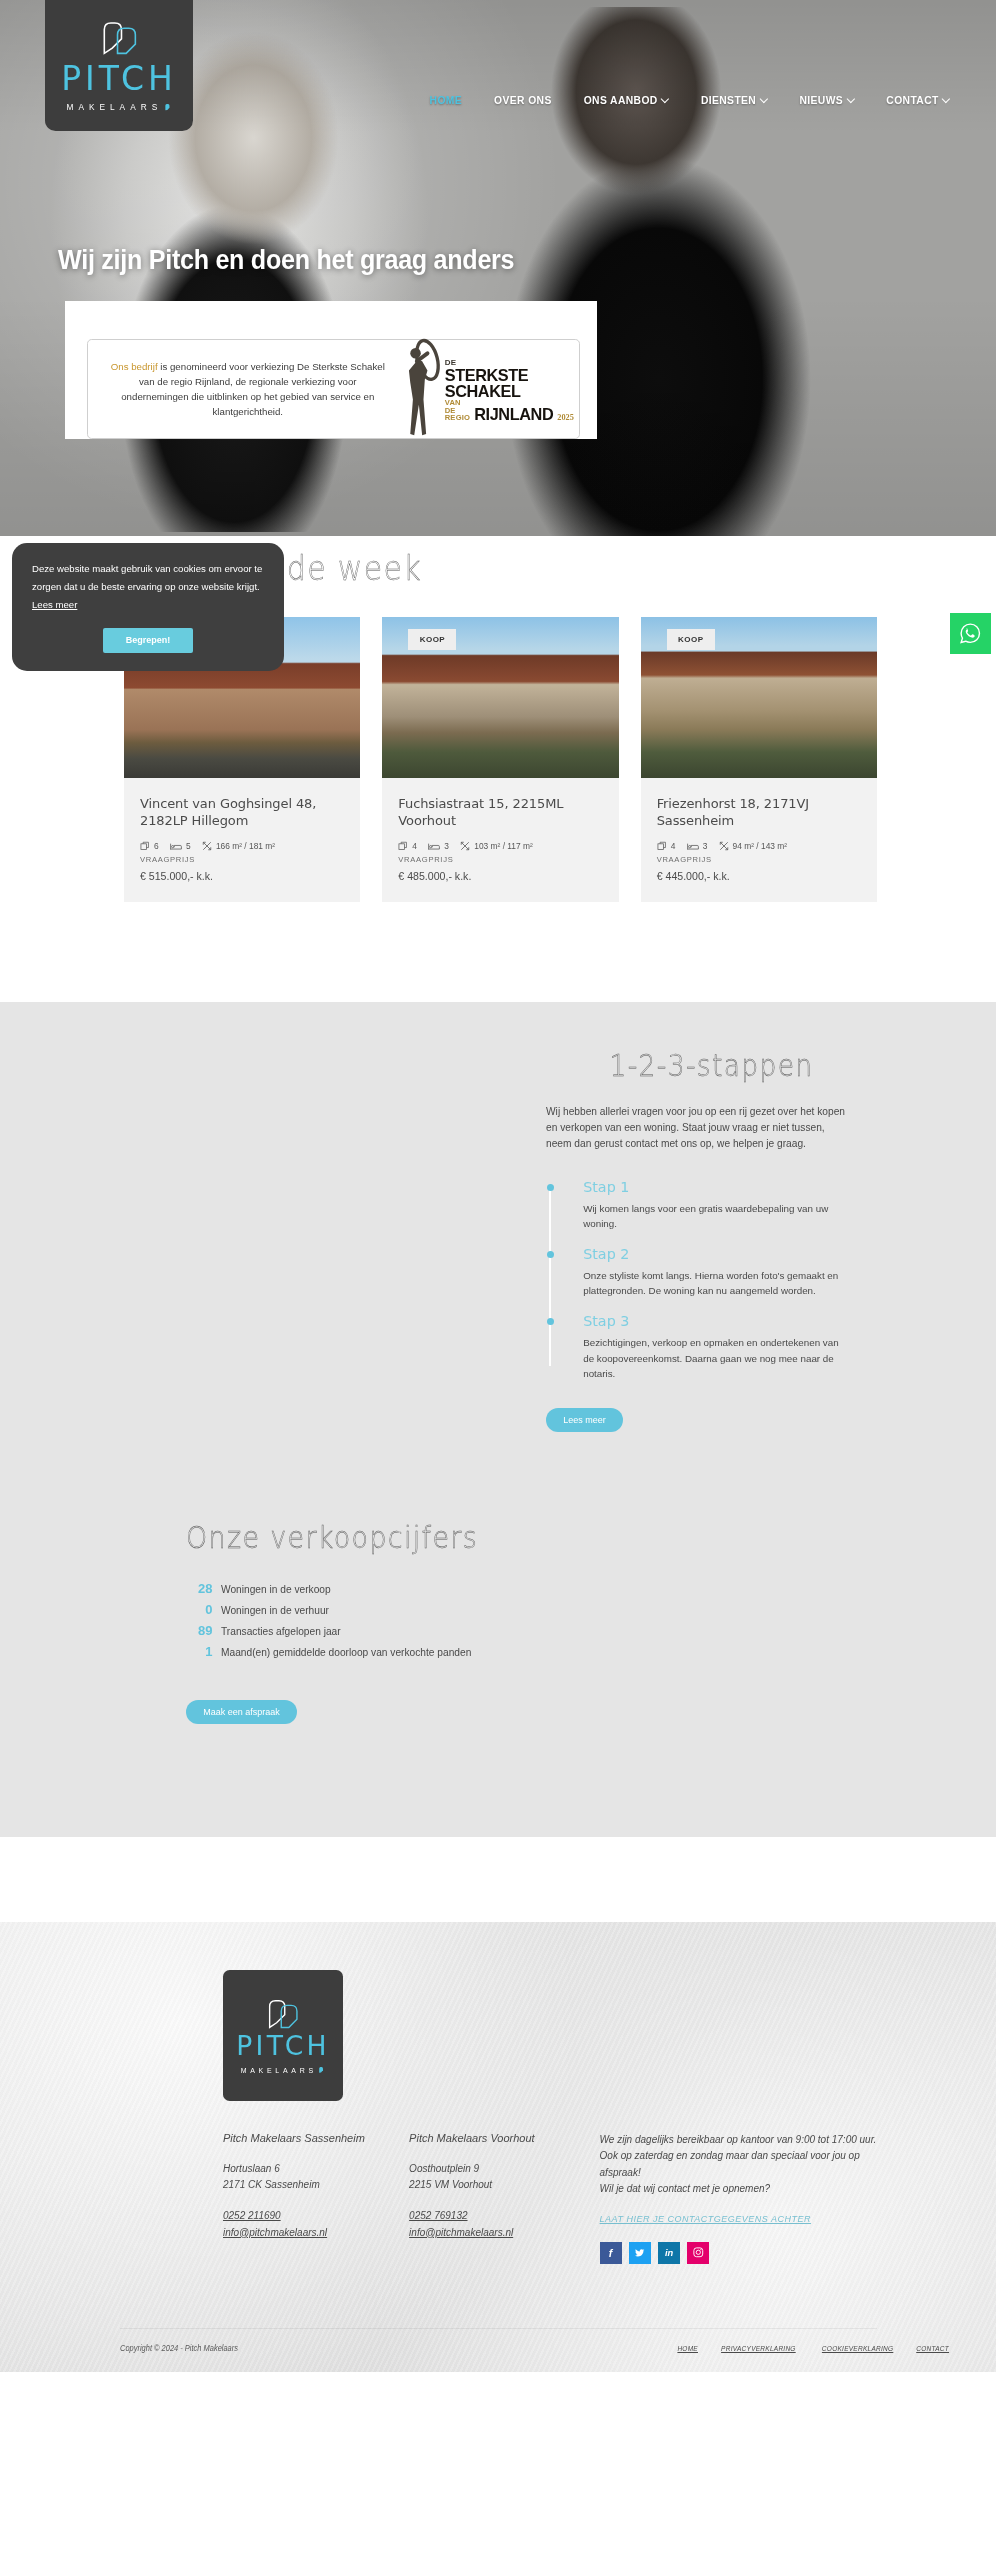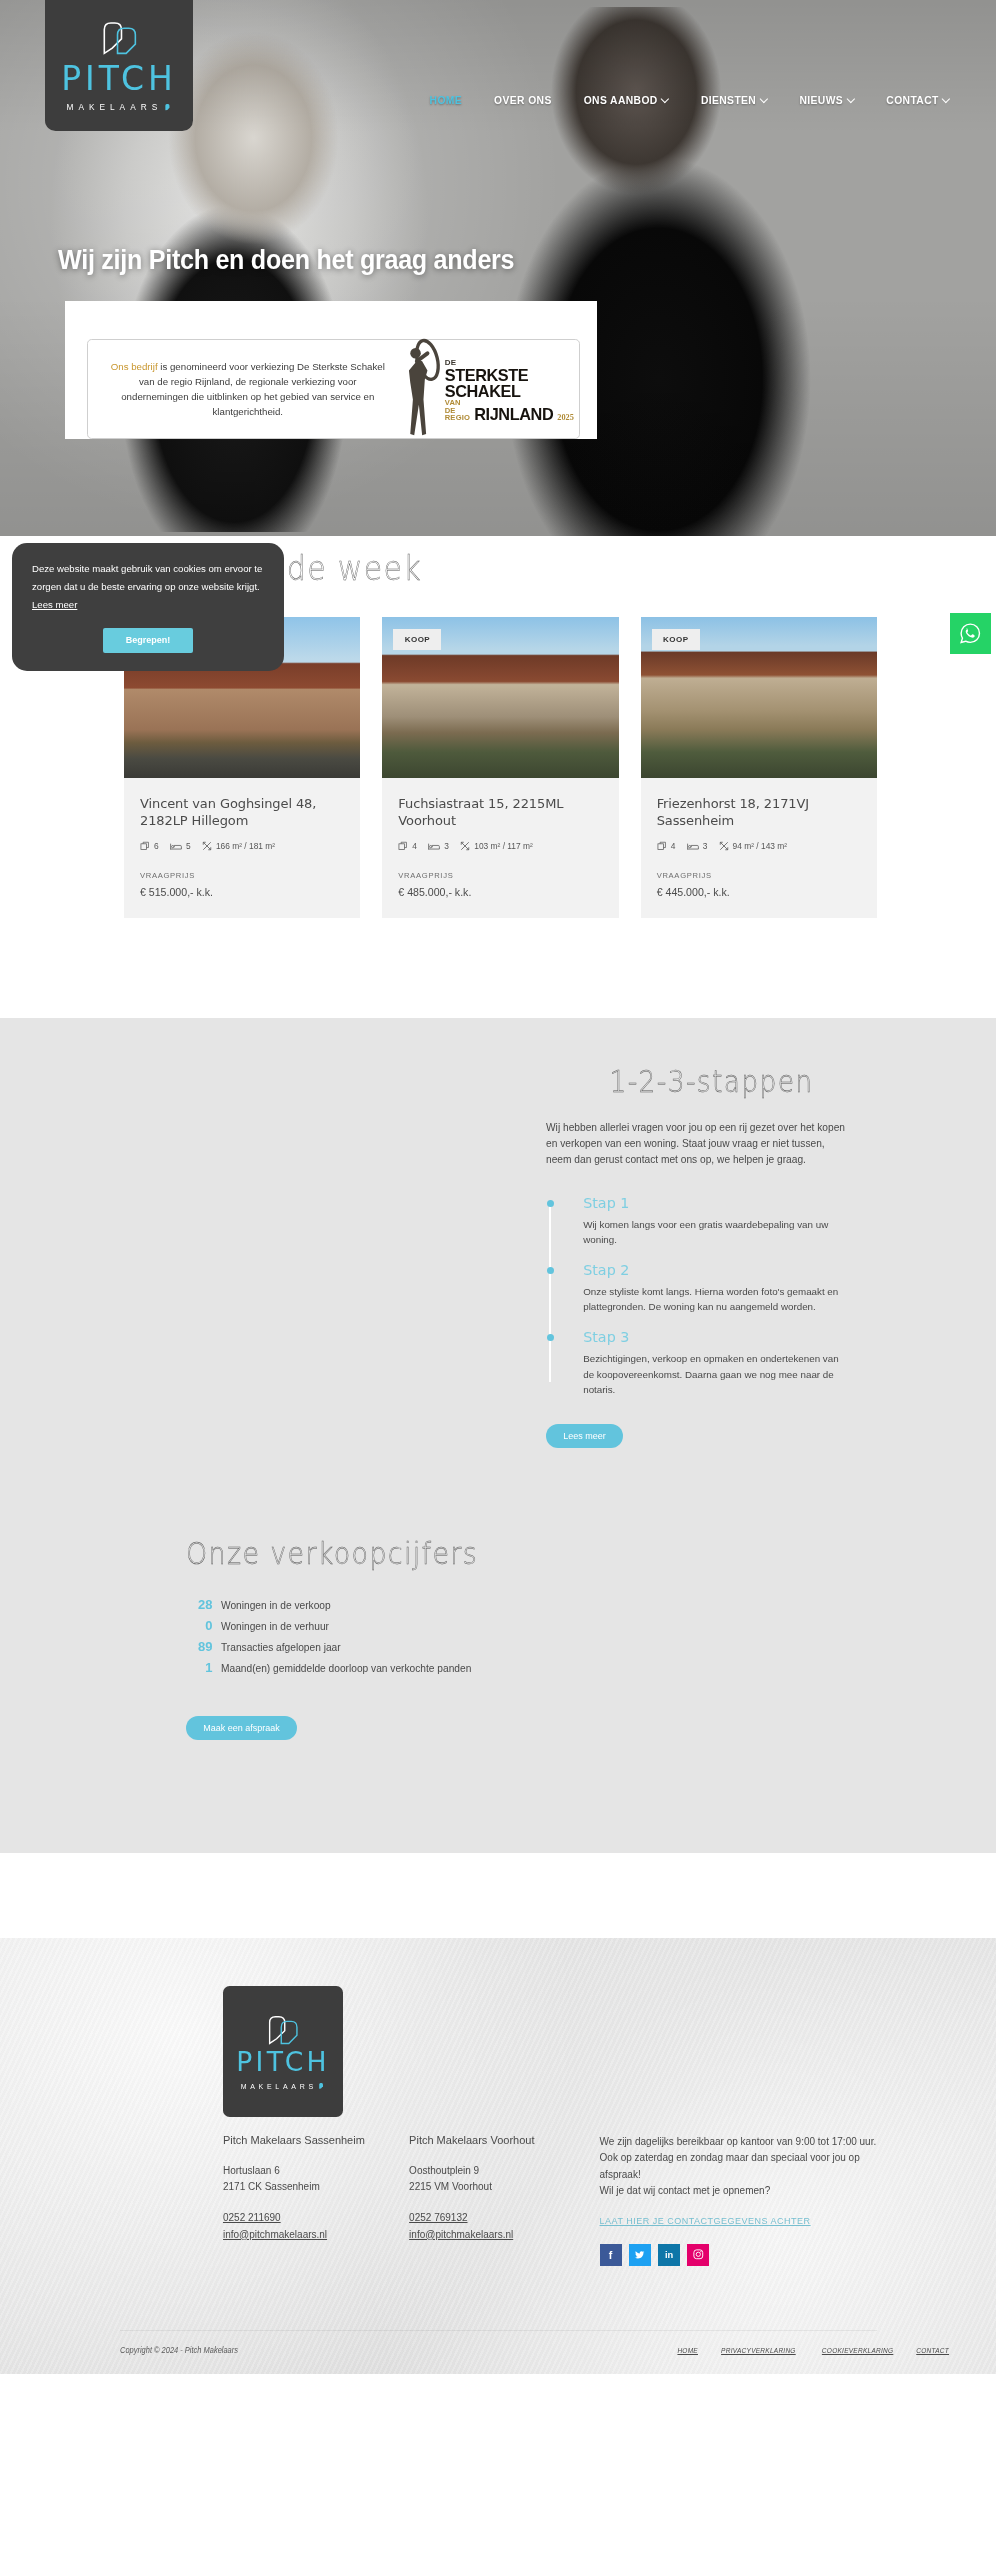--- a/index.html
+++ b/index.html
@@ -185,21 +185,21 @@
   }
   .weekly-title { padding:17.3px 0 0 6.6px; height:61px; }
   .cards { display:flex; gap:22px; margin-top:20px; padding-left:4px; }
   .card {
     width:238px; background:#f2f2f2;
     display:flex; flex-direction:column;
     cursor:pointer;
   }
   .card-photo { position:relative; height:161px; overflow:hidden; }
   .badge {
-    position:absolute; left:11px; top:12px;
+    position:absolute; left:26px; top:12px;
     background:#eeeeee; color:#333333;
     font-size:8px; font-weight:bold;
     letter-spacing:0.5px;
     padding:6px 11.3px; z-index:3;
   }
   .ph1 {
     background:
       linear-gradient(180deg,#8fc4e8 0%,#bcd9ea 26%,#bcd9ea 28%, #7a3e2a 29%, #8d4a31 44%, #b08a6a 45%, #9a7356 70%, #6d5c3f 78%, #4a4a42 88%, #3a3a36 100%);
   }
   .ph2 {
@@ -215,21 +215,21 @@
     font-family:"DejaVu Sans", sans-serif;
     font-size:13px; font-weight:400;
     color:#4b4b4b; line-height:1.34; letter-spacing:-0.1px;
   }
   .card-specs {
     display:flex; align-items:center; gap:6px;
     margin-top:12px; font-size:8.4px; color:#575757;
   }
   .spec { display:flex; align-items:center; gap:4px; margin-right:5.3px; }
   .card-pricelabel {
-    margin-top:20px; font-size:7.6px; letter-spacing:0.7px;
+    margin-top:4px; font-size:7.6px; letter-spacing:0.7px;
     color:#6d6d6d; text-transform:uppercase;
   }
   .card-price { margin-top:5.3px; font-size:10.6px; color:#4b4b4b; }
 
   
   .section-steps {
     background:#e5e5e5;
     padding:41px 0 0 0;
     position:relative;
   }
@@ -292,21 +292,21 @@
     pointer-events:none; }
   .footer-inner { width:757px; margin:0 auto; position:relative; }
   .footer-logo {
     width:120px; height:131px; background:#3d3d3d; border-radius:6.6px;
     display:flex; flex-direction:column; align-items:center; justify-content:center;
     margin:0 auto 0 103px;
   }
   .footer-logo .logo-word { font-size:26.6px; letter-spacing:3.3px; }
   .footer-logo .logo-sub { font-size:7px; letter-spacing:3.7px; }
   .footer-cols {
-    display:flex; margin-top:17px; padding-left:103px;
+    display:flex; margin-top:31px; padding-left:103px;font-style:italic;
   }
   .fcol1 { width:214px; }
   .fcol2 { width:219px; }
   .fcol3 { width:319px; }
   .fname { font-size:11px; color:#4a4a4a; margin-bottom:17.3px; }
   .faddr { font-size:10px; line-height:1.6; color:#4a4a4a; margin-bottom:14.6px; }
   .flink { display:block; font-size:10px; color:#4a4a4a; text-decoration:underline; line-height:1.65; }
   .fpara { font-size:10px; line-height:1.62; color:#4a4a4a; }
   .fcta {
     display:inline-block; margin-top:17.3px;

